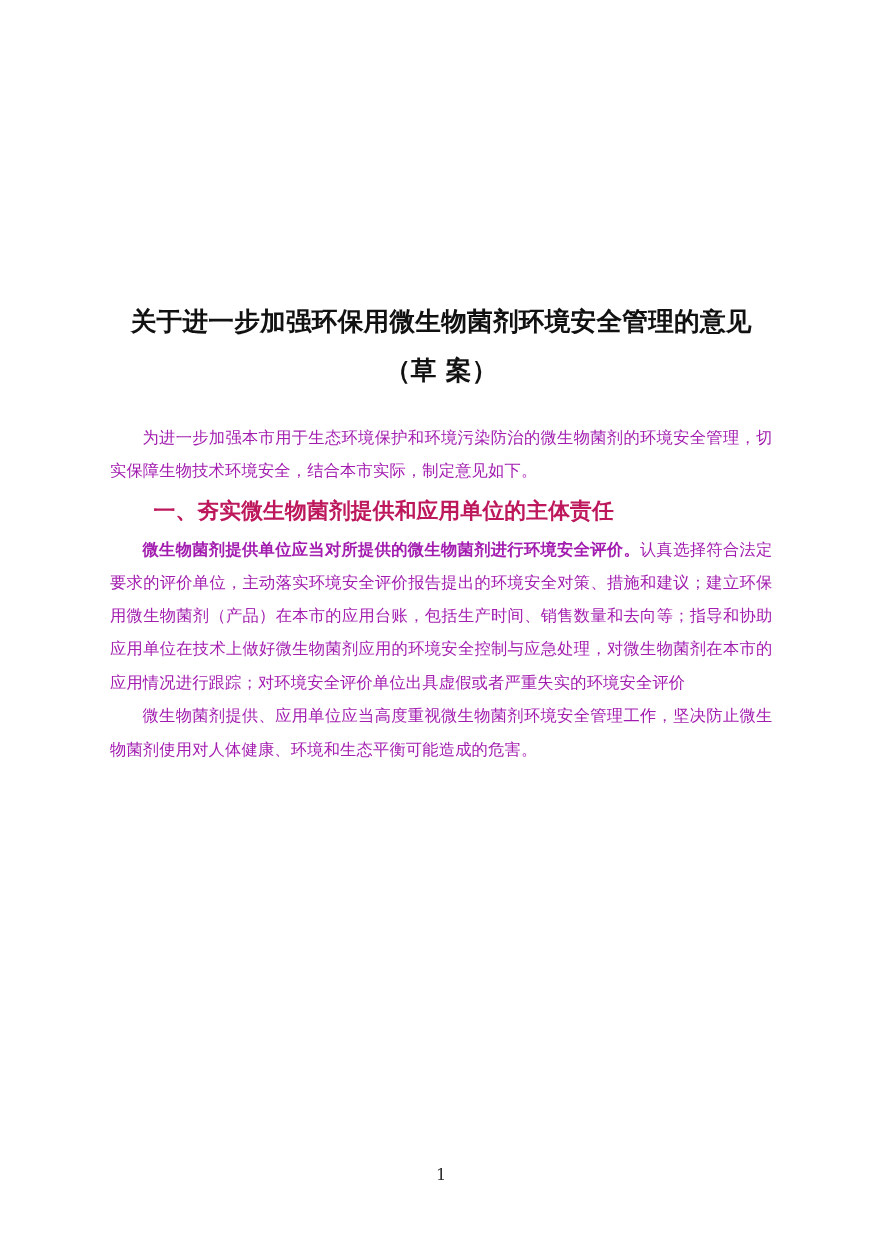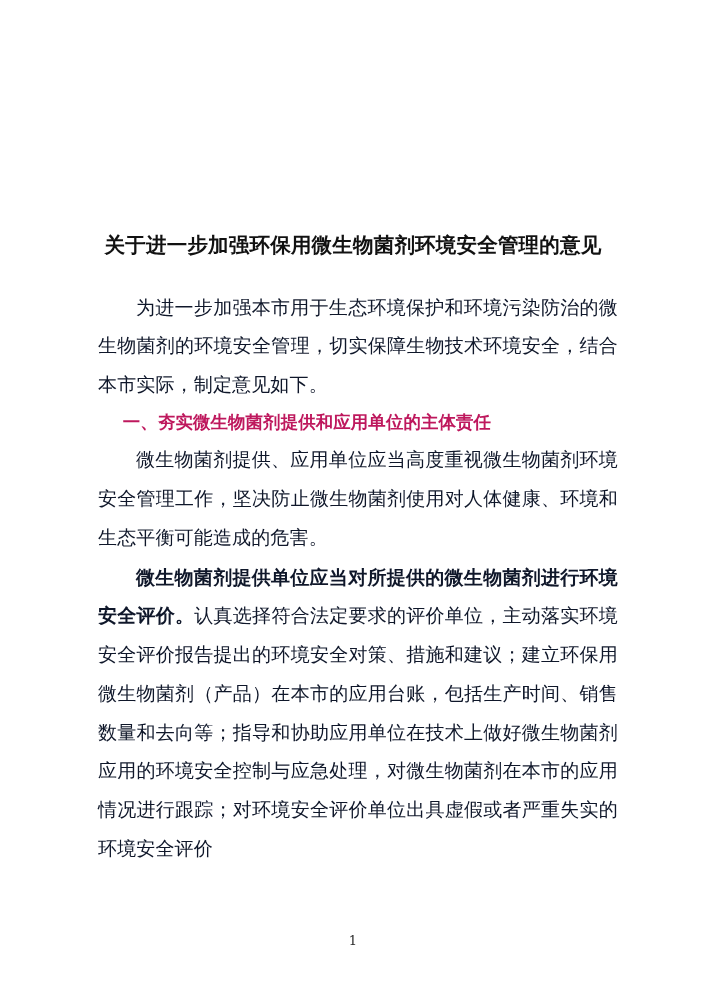--- a/index.html
+++ b/index.html
@@ -15,21 +15,21 @@
     position: relative;
     overflow: hidden;
   }
   .page {
     position: absolute;
     left: 0;
     top: 0;
     width: 706px;
     height: 1000px;
     box-sizing: border-box;
-    padding: 0 88px;
+    padding: 12px 88px;
   }
   .doc-title {
     margin: 0;
     padding-top: 232px;
     font-size: 20.5px;
     font-weight: bold;
     text-align: center;
     letter-spacing: 0.2px;
     line-height: 1.35;
     font-family: "DejaVu Serif", serif;
@@ -41,28 +41,28 @@
     font-size: 20.5px;
     font-weight: bold;
     text-align: center;
     letter-spacing: 0.2px;
     line-height: 1.35;
   }
   .body-block {
     padding-top: 28px;
   }
   p.para {
-    margin: 0 0 1px 10px;
-    font-size: 19px;
+    margin: 0 0 1px 0;
+    font-size: 13px;
     line-height: 2.04;
     text-align: justify;
     text-justify: inter-ideograph;
     text-indent: 2em;
     letter-spacing: 0.15px;
-    color: #0f172a;
+    color: #a21caf;
   }
   p.section-heading {
     margin: 0;
     font-size: 17.4px;
     line-height: 2.04;
     text-indent: 2em;
     font-weight: bold;
     letter-spacing: 0.15px;
     color: #be185d;
   }
@@ -79,28 +79,29 @@
     color: #2b2b2b;
     font-family: "DejaVu Serif", serif;
   }
 </style>
 </head>
 <body>
 
 <div class="page">
 
   <h1 class="doc-title">关于进一步加强环保用微生物菌剂环境安全管理的意见</h1>
+  <div class="doc-subtitle">（草  案）</div>
 
   <div class="body-block">
 
     <p class="para">为进一步加强本市用于生态环境保护和环境污染防治的微生物菌剂的环境安全管理，切实保障生物技术环境安全，结合本市实际，制定意见如下。</p>
 
     <p class="section-heading">一、夯实微生物菌剂提供和应用单位的主体责任</p>
 
+    <p class="para"><span class="lead-bold">微生物菌剂提供单位应当对所提供的微生物菌剂进行环境安全评价。</span><span>认真选择符合法定要求的评价单位，主动落实环境安全评价报告提出的环境安全对策、措施和建议；建立环保用微生物菌剂（产品）在本市的应用台账，包括生产时间、销售数量和去向等；指导和协助应用单位在技术上做好微生物菌剂应用的环境安全控制与应急处理，对微生物菌剂在本市的应用情况进行跟踪；对环境安全评价单位出具虚假或者严重失实的环境安全评价</span></p>
+
     <p class="para">微生物菌剂提供、应用单位应当高度重视微生物菌剂环境安全管理工作，坚决防止微生物菌剂使用对人体健康、环境和生态平衡可能造成的危害。</p>
-
-    <p class="para"><span class="lead-bold">微生物菌剂提供单位应当对所提供的微生物菌剂进行环境安全评价。</span><span>认真选择符合法定要求的评价单位，主动落实环境安全评价报告提出的环境安全对策、措施和建议；建立环保用微生物菌剂（产品）在本市的应用台账，包括生产时间、销售数量和去向等；指导和协助应用单位在技术上做好微生物菌剂应用的环境安全控制与应急处理，对微生物菌剂在本市的应用情况进行跟踪；对环境安全评价单位出具虚假或者严重失实的环境安全评价</span></p>
 
   </div>
 
   <div class="page-number">1</div>
 
 </div>
 
 </body></html>

